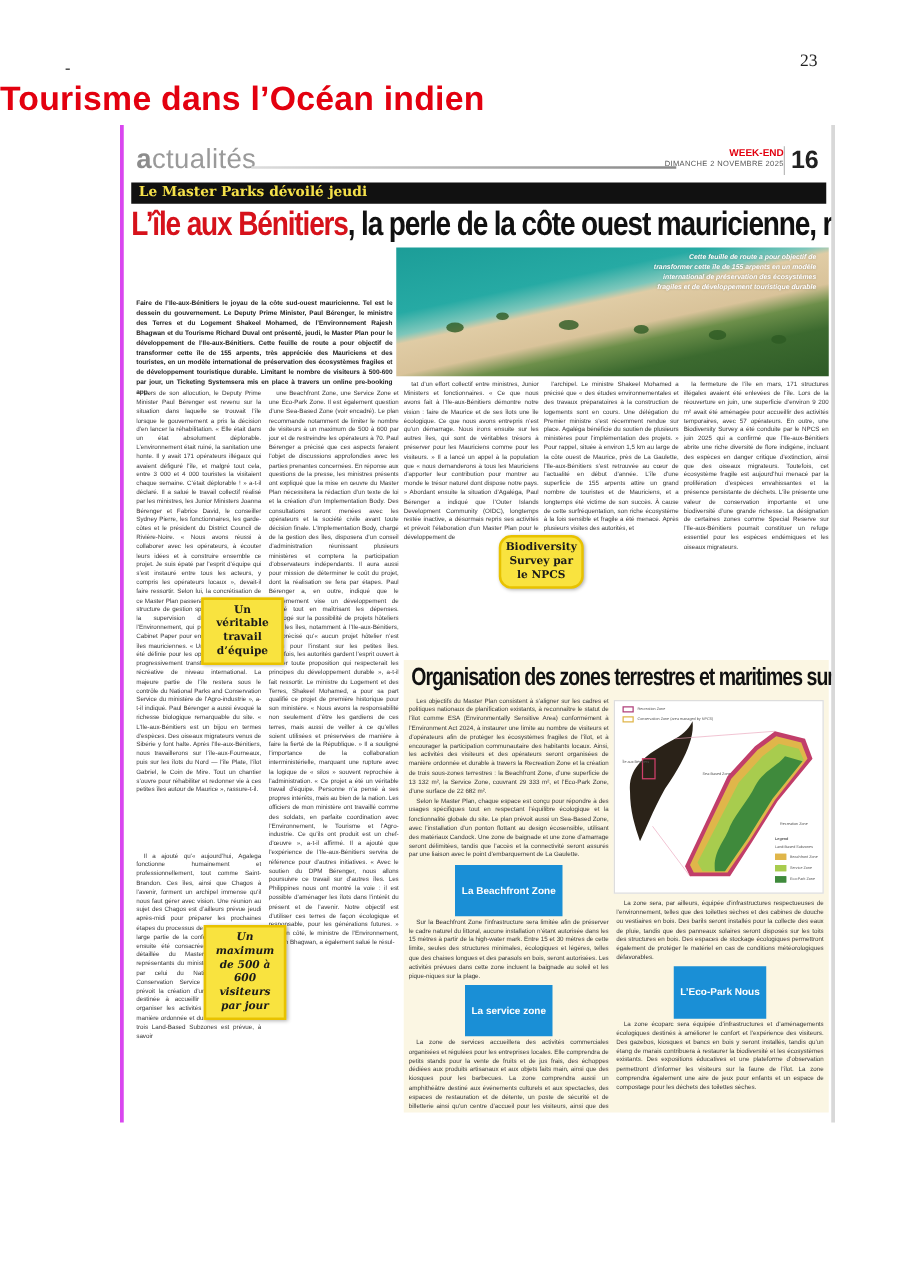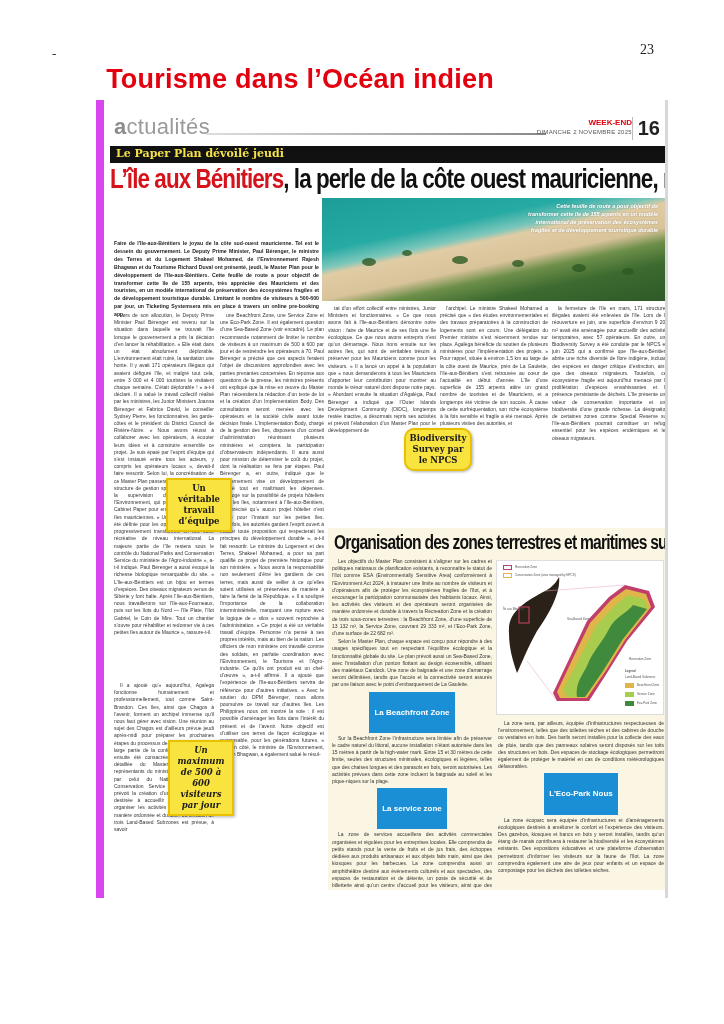--- a/index.html
+++ b/index.html
@@ -1,25 +1,25 @@
 <!DOCTYPE html>
 <html><head>
 <meta charset="utf-8">
 <style>
   * { box-sizing: border-box; margin: 0; padding: 0; }
   html, body { width: 724px; height: 1024px; background: #ffffff; overflow: hidden; }
   body { position: relative; font-family: "Liberation Sans", sans-serif; color: #222; }
 
   .page-dash { position: absolute; left: 52px; top: 46px; font-family: "Liberation Serif", serif; font-size: 13px; }
   .page-num { position: absolute; left: 640px; top: 42px; font-family: "Liberation Serif", serif; font-size: 14px; }
-  .page-title { position: absolute; left: 0; width: 600px; top: 64px; text-align: center;
+  .page-title { position: absolute; left: 0; width: 600px; top: 64px; 
     font-family: "Liberation Sans", sans-serif; font-weight: bold; font-size: 27px; color: #e3000f; letter-spacing: 0.2px; }
 
   .clip { position: absolute; left: 96px; top: 100px; width: 572px; height: 798px; background: #fff;
-    border-left: 8px solid #d946ef; border-right: 3px solid #d8d8d8; overflow: hidden; }
+    border-left: 3px solid #d946ef; border-right: 3px solid #d8d8d8; overflow: hidden; }
 
   .mast { position: absolute; left: 6px; top: 14px; width: 556px; height: 26px; }
   .mast .section { position: absolute; left: 4px; top: 0; font-size: 22px; color: #9a9a9a; letter-spacing: 0.3px; }
   .mast .section b { color: #8c8c8c; font-weight: bold; }
   .mast .rule { position: absolute; left: 96px; top: 19px; width: 340px; height: 2px; background: linear-gradient(90deg,#ddd,#888); }
   .mast .weekend { position: absolute; right: 34px; top: 4px; font-size: 8px; font-weight: bold; color: #e3000f; }
   .mast .date { position: absolute; right: 34px; top: 15px; font-size: 6px; color: #555; letter-spacing: 0.3px; }
   .mast .num { position: absolute; right: 6px; top: 3px; font-size: 20px; font-weight: bold; color: #222; border-left: 1px solid #bbb; padding-left: 5px; }
 
   .kicker { position: absolute; left: 6px; top: 46px; width: 556px; height: 17px; background: #111;
@@ -67,21 +67,21 @@
 <div class="clip">
 
   <div class="mast">
     <div class="section"><b>a</b><span>ctualités</span></div>
     <div class="rule"></div>
     <div class="weekend">WEEK-END</div>
     <div class="date">DIMANCHE 2 NOVEMBRE 2025</div>
     <div class="num">16</div>
   </div>
 
-  <div class="kicker">Le Paper Plan dévoilé jeudi</div>
+  <div class="kicker">Le Master Parks dévoilé jeudi</div>
   <div class="headline"><span class="red">L’île aux Bénitiers</span><span>, la perle de la côte ouest mauricienne, revit</span></div>
 
   <div class="lead">Faire de l’Ile-aux-Bénitiers le joyau de la côte sud-ouest mauricienne. Tel est le dessein du gouvernement. Le Deputy Prime Minister, Paul Bérenger, le ministre des Terres et du Logement Shakeel Mohamed, de l’Environnement Rajesh Bhagwan et du Tourisme Richard Duval ont présenté, jeudi, le Master Plan pour le développement de l’Ile-aux-Bénitiers. Cette feuille de route a pour objectif de transformer cette île de 155 arpents, très appréciée des Mauriciens et des touristes, en un modèle international de préservation des écosystèmes fragiles et de développement touristique durable. Limitant le nombre de visiteurs à 500-600 par jour, un Ticketing Systemsera mis en place à travers un online pre-booking app.</div>
 
   <div class="photo">
     <div class="blob" style="left:40px;top:60px;width:14px;height:8px;"></div>
     <div class="blob" style="left:80px;top:52px;width:10px;height:6px;"></div>
     <div class="blob" style="left:130px;top:58px;width:16px;height:8px;"></div>
     <div class="blob" style="left:190px;top:62px;width:12px;height:7px;"></div>
     <div class="blob" style="left:250px;top:66px;width:14px;height:8px;"></div>

